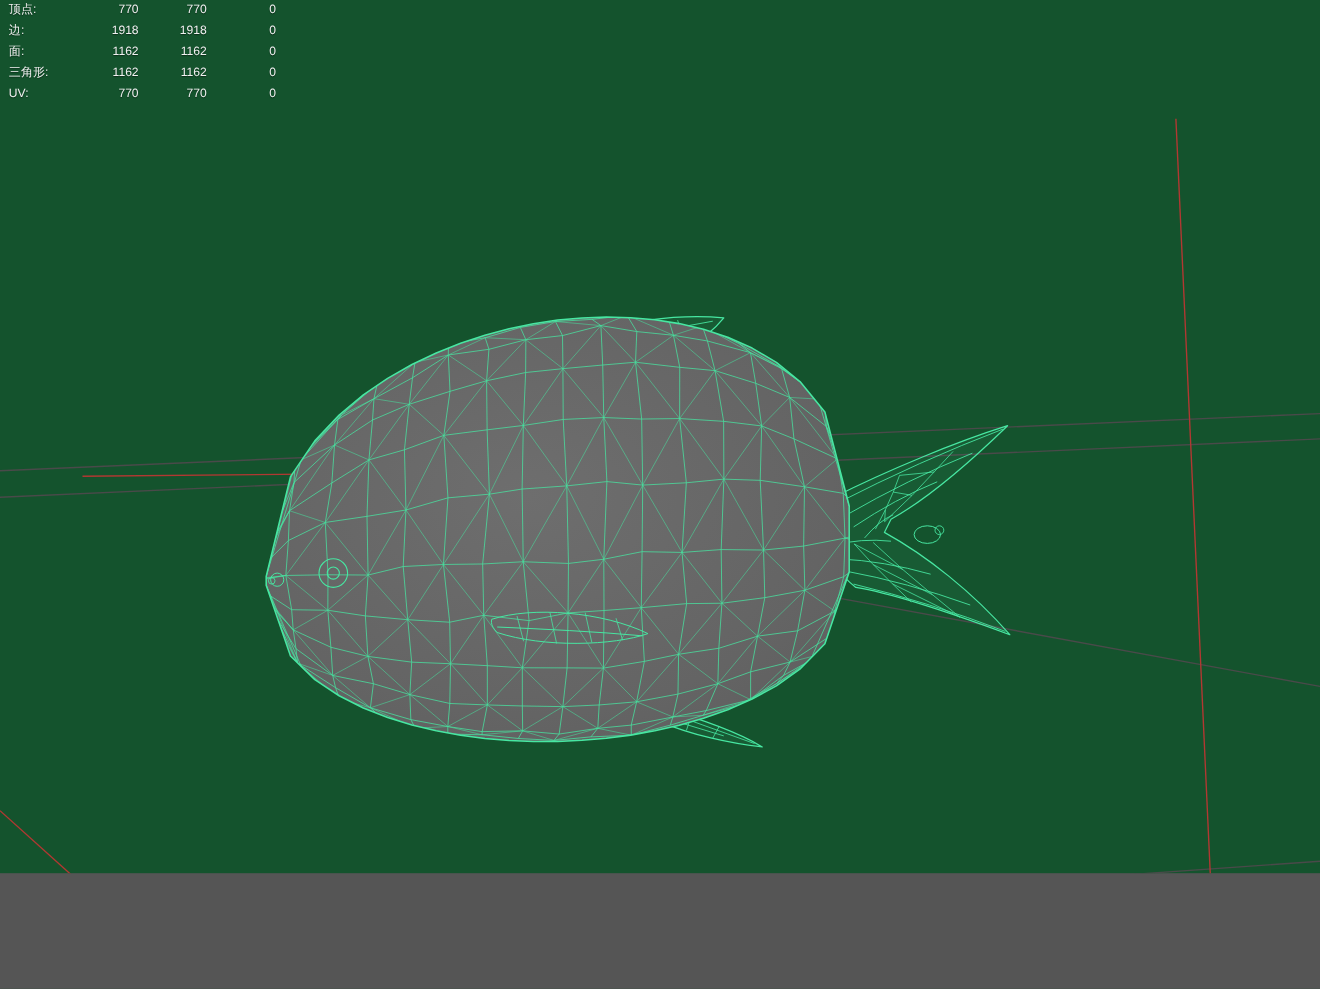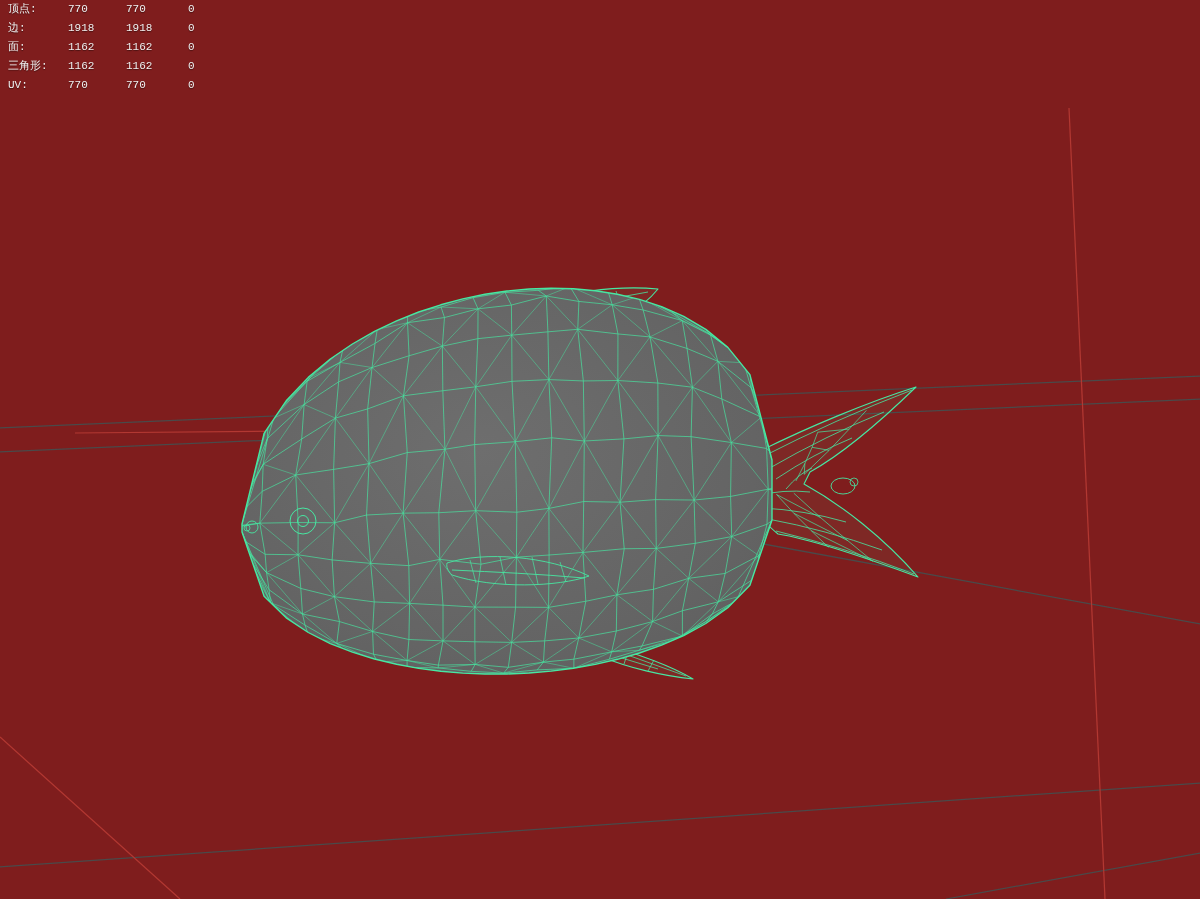--- a/index.html
+++ b/index.html
@@ -1,29 +1,29 @@
 <!DOCTYPE html>
 <html><head>
 <meta charset="utf-8">
 <style>
   html,body{margin:0;padding:0;background:#555;}
   .viewport{
-    position:relative;width:1200px;height:899px;overflow:hidden;
-    background:#7f1d1d;
-    font-family:Liberation Mono, monospace;
+    position:relative;width:1200px;height:794px;overflow:hidden;
+    background:#14532d;
+    font-family:Liberation Sans, sans-serif;
   }
   #scene-svg{position:absolute;left:0;top:0;}
   .stats{
     position:absolute;top:0px;left:8px;z-index:5;
     color:#f1f1f1;font-size:11px;line-height:19px;
     text-shadow:0 1px 1px rgba(0,0,0,0.45);
   }
   .stats .row{display:grid;grid-template-columns:60px 58px 62px 63px;}
   .stats .lbl{text-align:left;}
-  .stats .val{}
+  .stats .val{text-align:right;}
 </style>
 </head>
 <body>
 
 <div class="viewport">
 
   <svg id="scene-svg" width="1200" height="899" viewBox="0 0 1200 899">
       <defs>
         <radialGradient id="bodyGrad" cx="0.45" cy="0.42" r="0.8">
           <stop offset="0%" stop-color="#6e6e6e"></stop>

